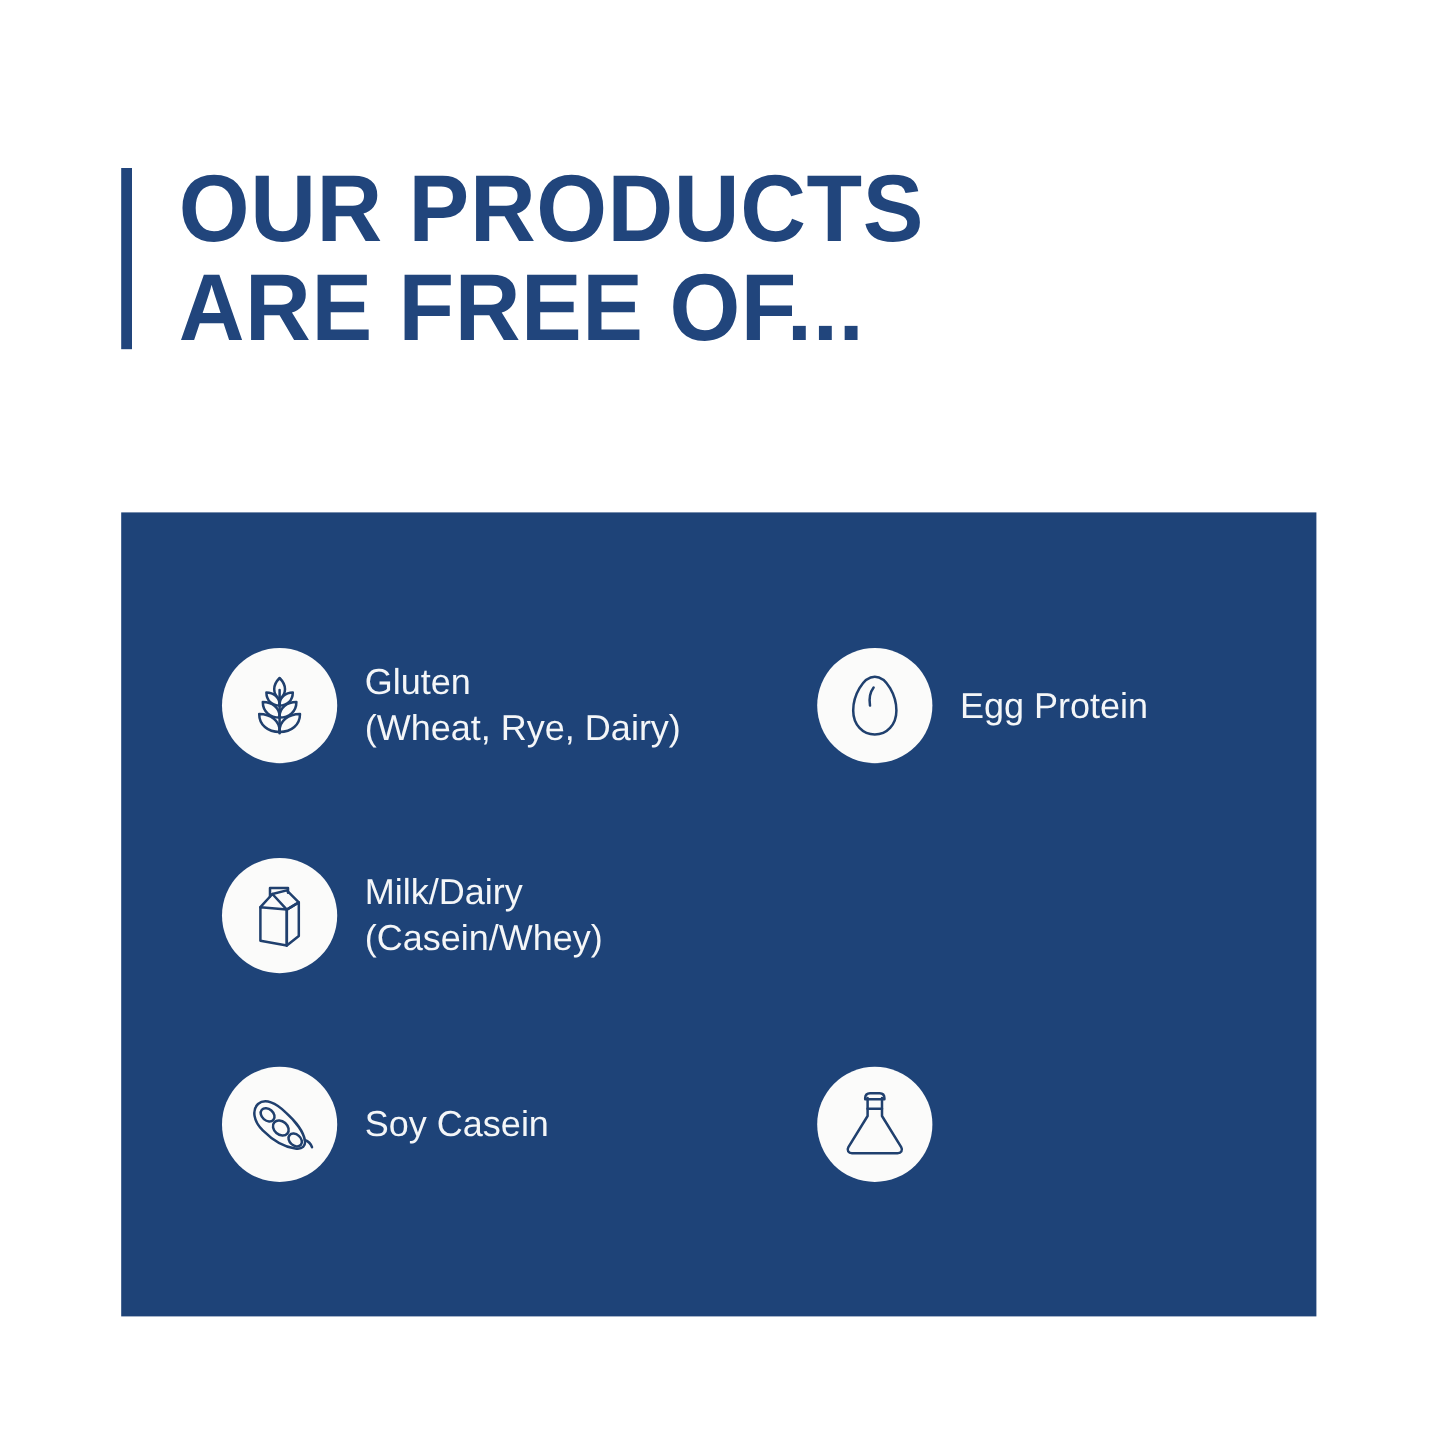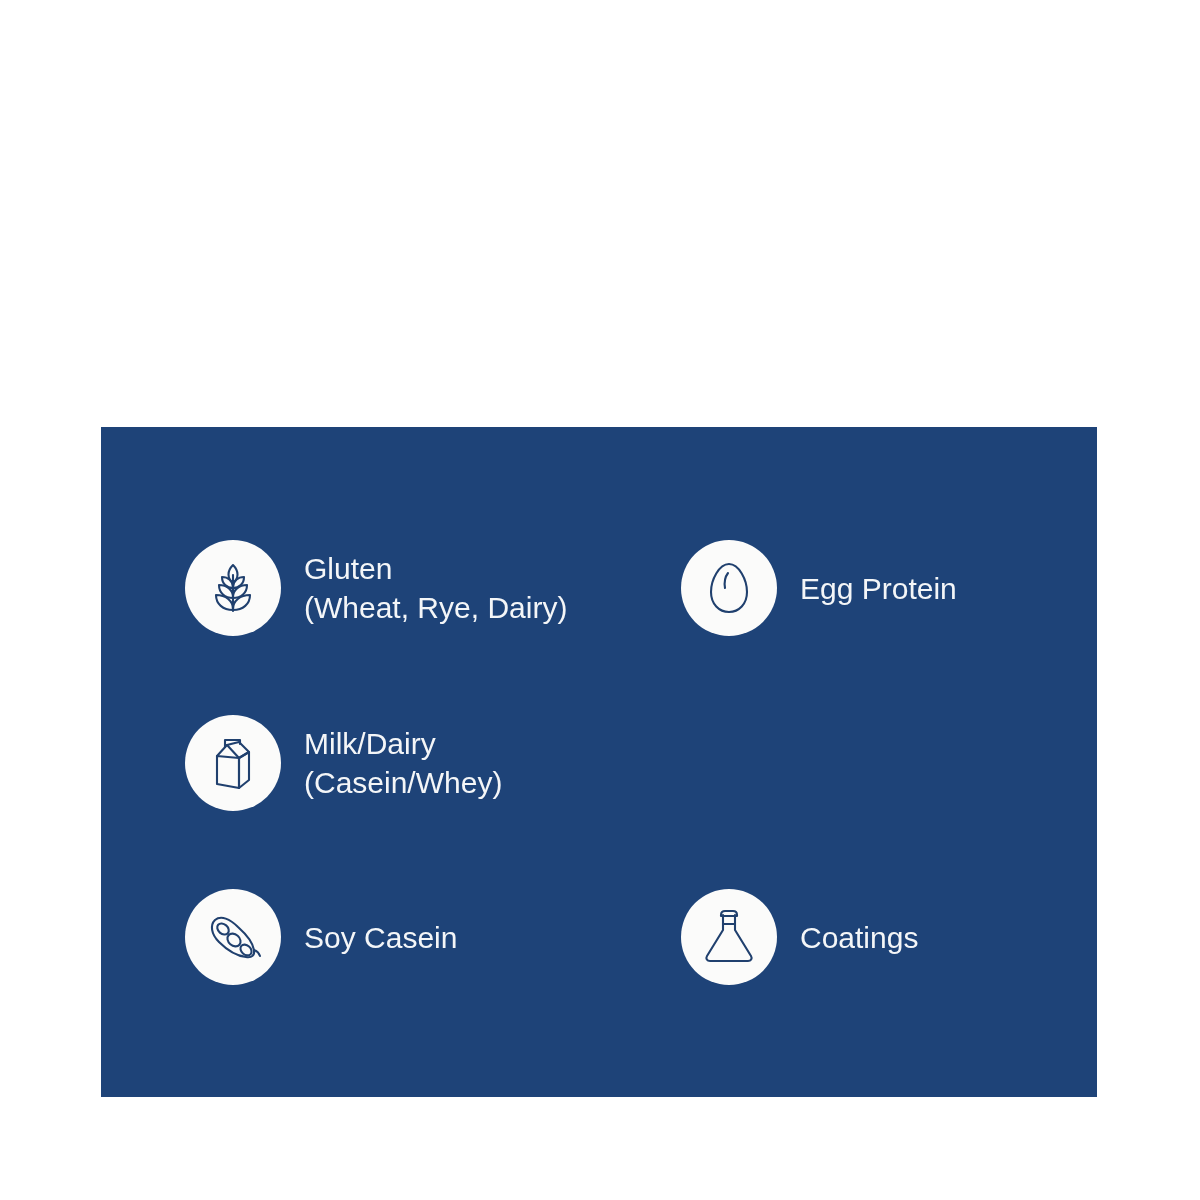--- a/index.html
+++ b/index.html
@@ -106,20 +106,27 @@
   }
   .item-label .l {
     display: block;
   }
 </style>
 </head>
 <body>
 
 <div id="root">
 
+  <div class="heading-block">
+    <div class="accent-bar"></div>
+    <div class="heading-text">
+      <span class="line">OUR PRODUCTS</span>
+      <span class="line">ARE FREE OF...</span>
+    </div>
+  </div>
 
   <div class="panel">
     <div class="grid">
 
       <div class="item col-left row-1">
         <span class="icon-circle">
           <svg width="62" height="62" viewBox="0 0 62 62" fill="none" stroke="#20406e" stroke-width="2.1" stroke-linecap="round" stroke-linejoin="round">
 
             <path d="M31 18 L31 54"></path>
 
@@ -199,20 +206,19 @@
           <svg width="62" height="62" viewBox="0 0 62 62" fill="none" stroke="#20406e" stroke-width="2.1" stroke-linecap="round" stroke-linejoin="round">
 
             <path d="M25 9 L25 24 L9 50 C7.5 52.5 9 55 12 55 L50 55 C53 55 54.5 52.5 53 50 L37 24 L37 9"></path>
 
             <path d="M23 9 C23 6.5 24.5 5 27 5 L35 5 C37.5 5 39 6.5 39 9 L39 10 L23 10 Z"></path>
 
             <path d="M25 18 L37 18"></path>
           </svg>
         </span>
         <span class="item-label">
-          <span class="l">Coatings</span>
         </span>
       </div>
 
     </div>
   </div>
 
 </div>
 
 </body></html>

